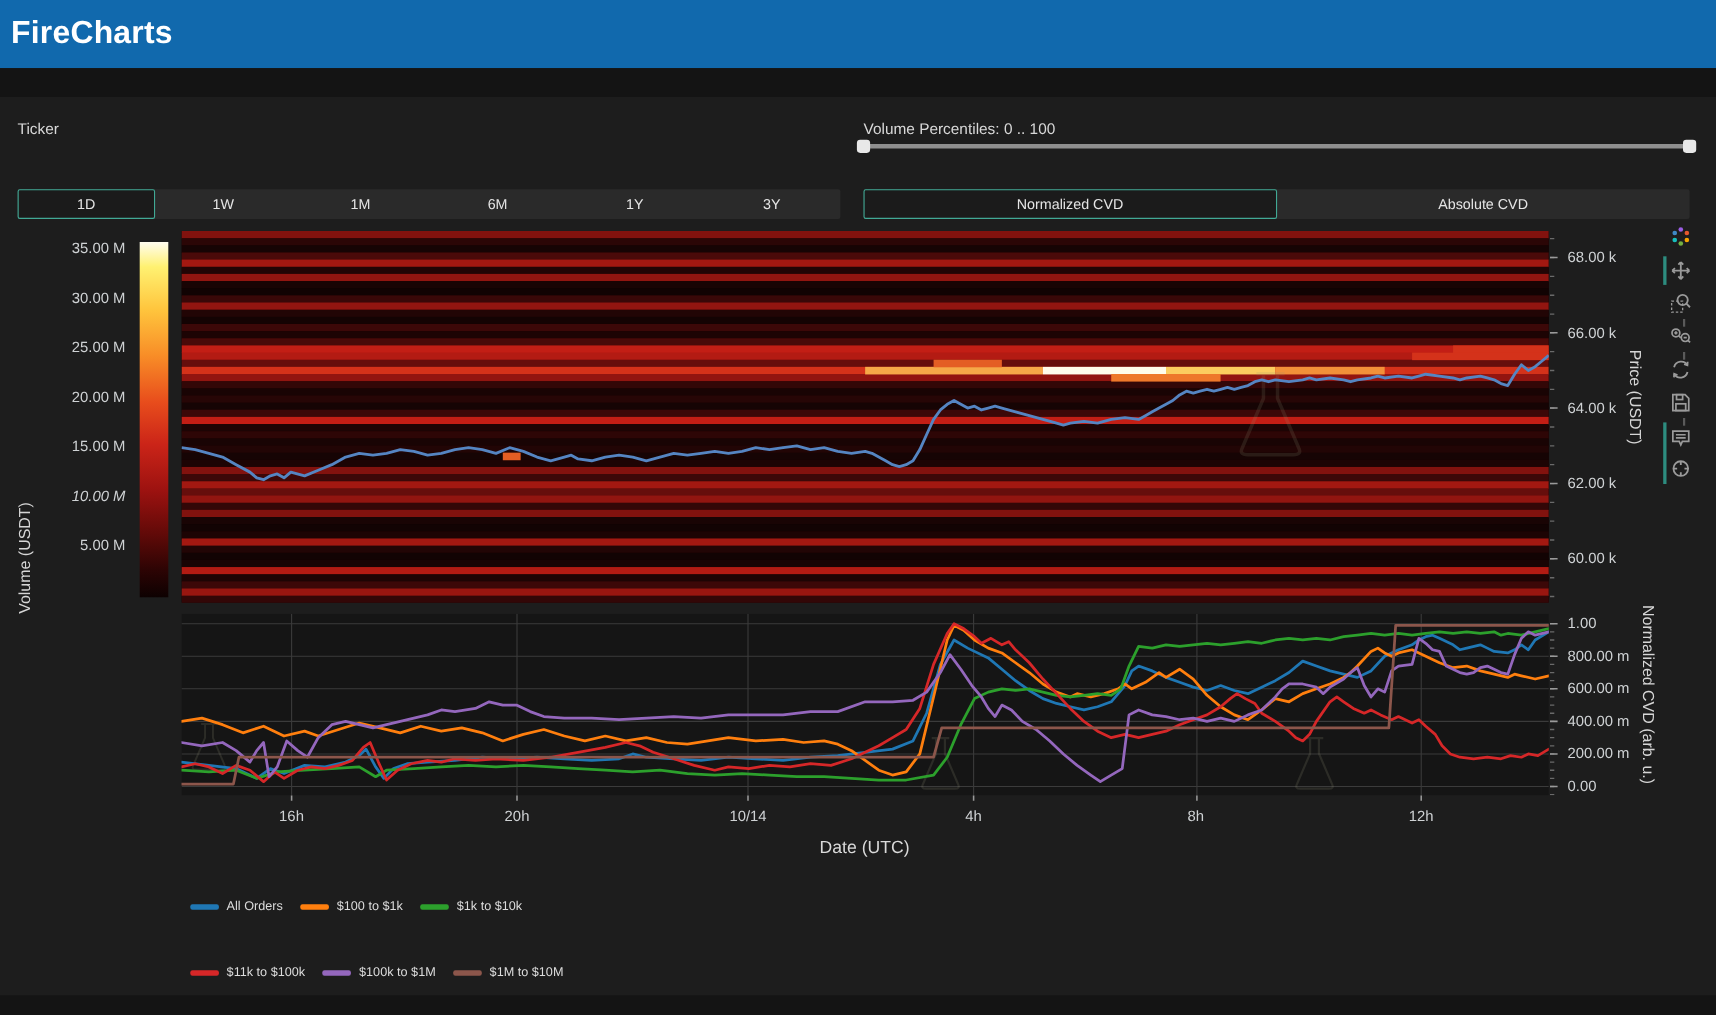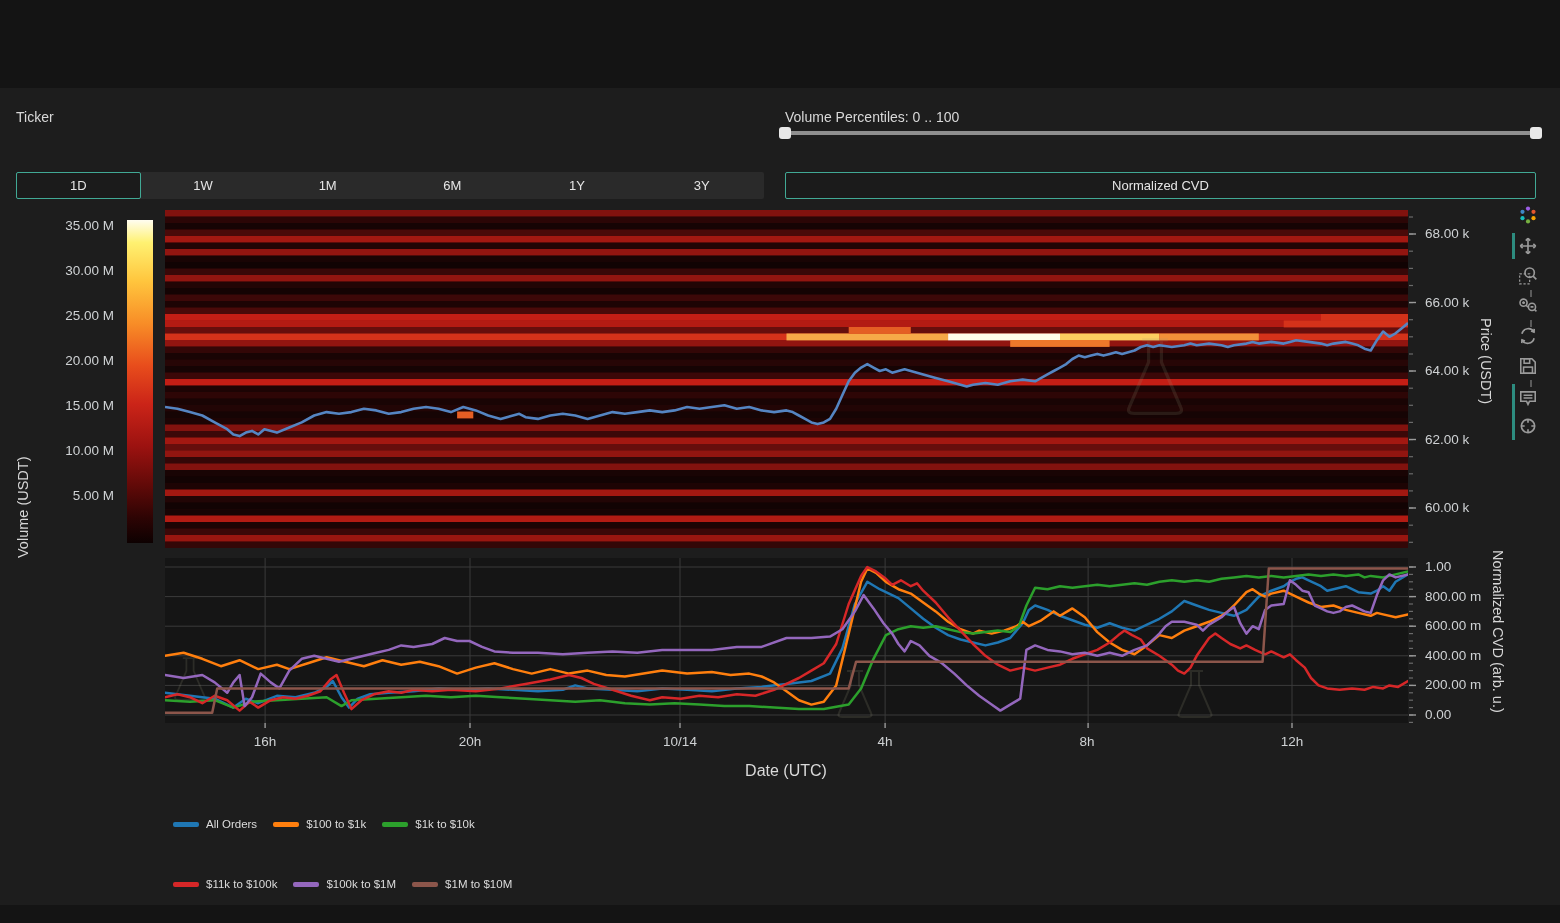--- a/index.html
+++ b/index.html
@@ -39,20 +39,23 @@
   .legend-item{display:flex;align-items:center;cursor:pointer;}
   .legend-swatch{width:26px;height:5px;border-radius:2px;margin-right:7px;}
   .legend-label{font-size:11.5px;color:#dcdcdc;}
   .strip{background:#141414;}
 </style>
 </head>
 <body>
 
 <div id="page">
 
+  <div class="abs" id="header">
+    <h1>FireCharts</h1>
+  </div>
   <div class="abs strip" style="left:0;top:62px;width:1560px;height:26px;"></div>
   <div class="abs" id="panel"></div>
 
   <div class="abs ctl-label" style="left:16px;top:109px;">Ticker</div>
 
   <div class="abs ctl-label" style="left:785px;top:109px;">Volume Percentiles: 0 .. 100</div>
   <div class="abs" id="slider-track"></div>
   <div class="abs slider-handle" style="left:779px;"></div>
   <div class="abs slider-handle" style="left:1530px;"></div>
 
@@ -60,29 +63,30 @@
     <div class="btn active">1D</div>
     <div class="btn">1W</div>
     <div class="btn">1M</div>
     <div class="btn">6M</div>
     <div class="btn">1Y</div>
     <div class="btn">3Y</div>
   </div>
 
   <div class="abs btnbar" style="left:785px;top:172px;width:751px;">
     <div class="btn active">Normalized CVD</div>
+    <div class="btn">Absolute CVD</div>
   </div>
 
   <div class="abs" id="colorbar"></div>
   <span class="tick vtick" style="left:36px;top:217px;">35.00 M</span>
   <span class="tick vtick" style="left:36px;top:262px;">30.00 M</span>
   <span class="tick vtick" style="left:36px;top:307px;">25.00 M</span>
   <span class="tick vtick" style="left:36px;top:352px;">20.00 M</span>
   <span class="tick vtick" style="left:36px;top:397px;">15.00 M</span>
-  <span class="tick vtick" style="left:36px;top:442px;">10.00 M</span>
+  <span class="tick vtick" style="left:36px;top:442px;font-style:italic;">10.00 M</span>
   <span class="tick vtick" style="left:36px;top:487px;">5.00 M</span>
   <div class="axis-title-v read-up" style="left:16px;top:428px;height:130px;">Volume (USDT)</div>
 
   <svg class="abs" id="heatmap-svg" style="left:165px;top:210px;" width="1243" height="338" viewBox="0 0 1243 338" preserveAspectRatio="none">
       <rect x="0" y="0" width="1243" height="338" fill="#110303"></rect>
       <rect x="0" y="0.0" width="1243" height="6.9" fill="rgb(130,18,14)"></rect>
       <rect x="0" y="6.5" width="1243" height="6.9" fill="rgb(43,6,6)"></rect>
       <rect x="0" y="13.0" width="1243" height="6.9" fill="rgb(22,4,4)"></rect>
       <rect x="0" y="19.5" width="1243" height="6.9" fill="rgb(74,10,9)"></rect>
       <rect x="0" y="26.0" width="1243" height="6.9" fill="rgb(163,24,17)"></rect>

